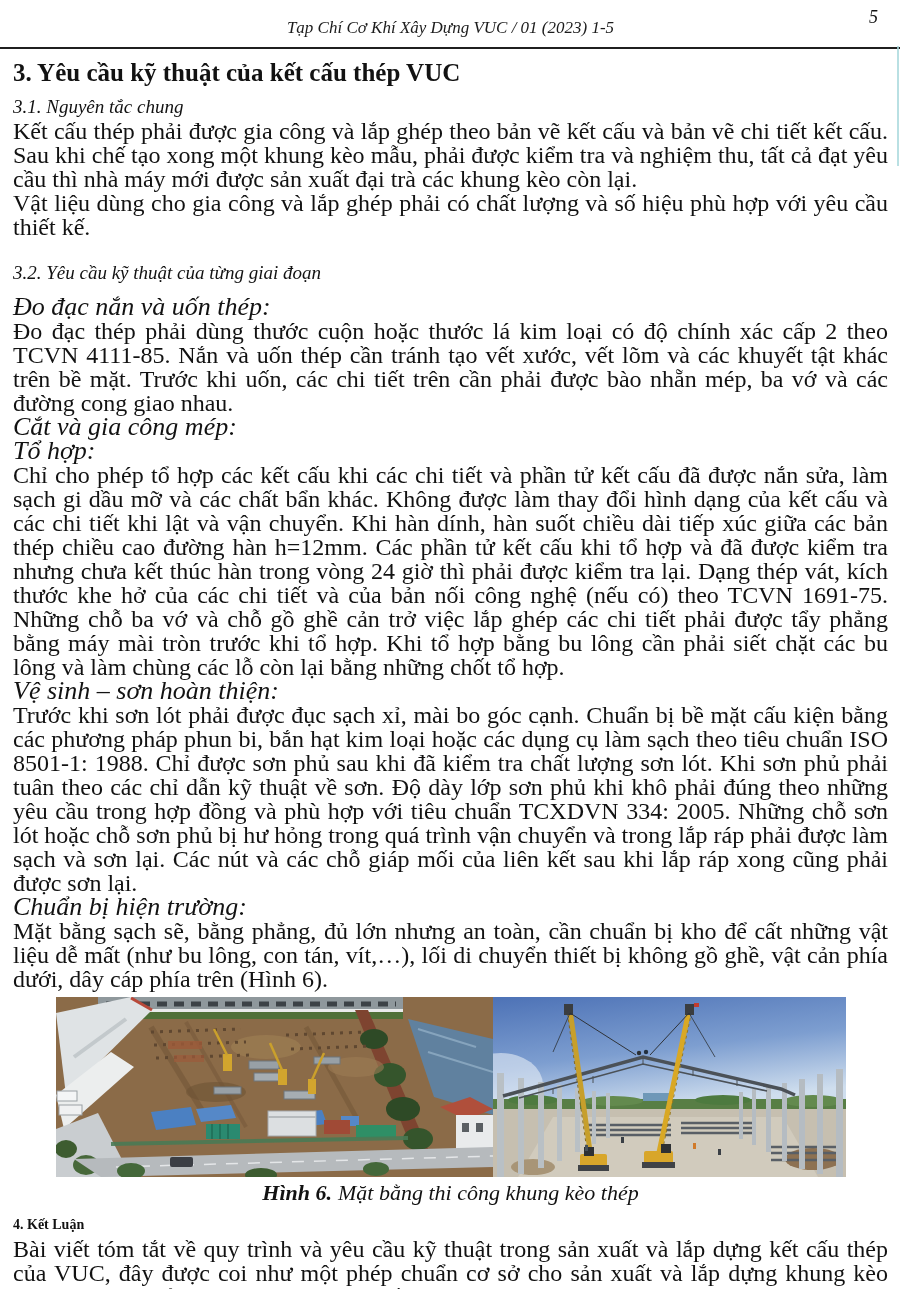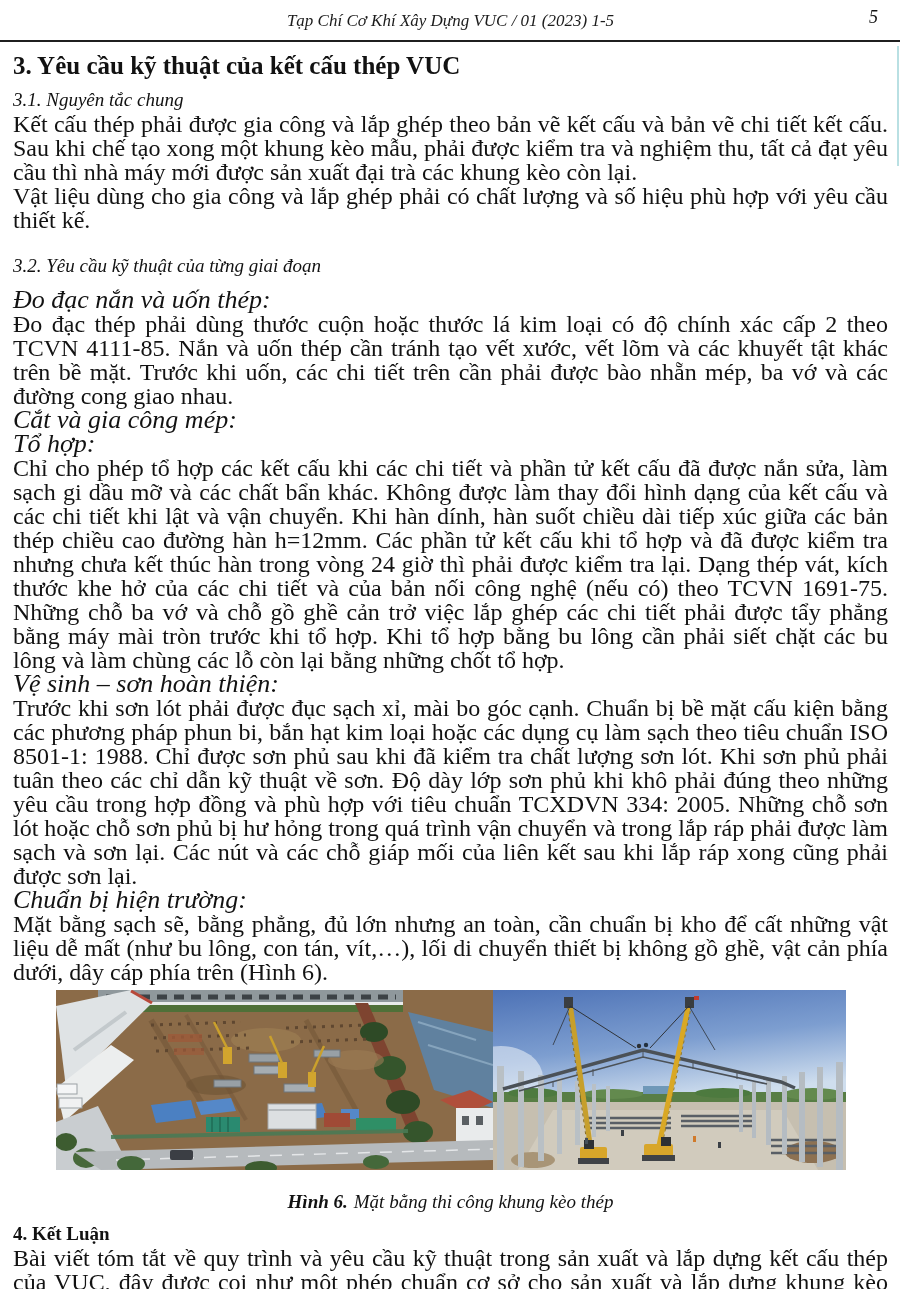--- a/index.html
+++ b/index.html
@@ -3,39 +3,39 @@
 <meta charset="utf-8">
 <style>
   html,body{margin:0;padding:0;}
   body{
     width:900px;height:1289px;background:#ffffff;color:#121212;
     font-family:"Liberation Serif","DejaVu Serif",serif;
     overflow:hidden;position:relative;
   }
   .page{padding:0 12px 0 13px;}
   
-  .hdr{position:relative;padding-top:11px;height:27px;text-align:center;}
+  .hdr{position:relative;padding-top:18px;height:27px;text-align:center;}
   .hdr .journal{font-style:italic;font-size:17px;color:#1c1c1c;}
   .hdr .pageno{position:absolute;right:10px;top:7px;font-style:italic;font-size:18px;}
   .rule{border-bottom:2px solid #1f1f1f;margin:2px -12px 0 -13px;}
   
   .h-bold{font-weight:bold;font-size:25px;line-height:24px;margin-top:12px;}
   .sub-it{font-style:italic;font-size:19px;line-height:24px;}
   .mt26{margin-top:10px;}
   .mt20{margin-top:20px;}
   .mt22{margin-top:22px;}
   p.body{margin:0;font-size:24px;line-height:24px;text-align:justify;}
   .stage-label{font-style:italic;font-size:26px;line-height:24px;}
   
   .figure{width:790px;margin:6px auto 0 auto;display:flex;height:180px;}
   .figure svg{display:block;}
-  .caption{text-align:center;font-size:19px;line-height:24px;margin-top:20px;}
+  .caption{text-align:center;font-size:22px;line-height:24px;margin-top:4px;}
   .caption .cap-label{font-weight:bold;font-style:italic;}
   .caption .cap-text{font-style:italic;margin-left:6px;}
-  .concl-title{font-weight:bold;font-size:19px;line-height:24px;margin-top:8px;}
+  .concl-title{font-weight:bold;font-size:14px;line-height:24px;margin-top:8px;}
   
   .artifact{position:absolute;right:1px;top:46px;width:2px;height:120px;background:#a8d8dc;opacity:.8;}
 </style>
 </head>
 <body>
 
 <div class="page">
 
   <div class="hdr">
     <span class="journal">Tạp Chí Cơ Khí Xây Dựng VUC / 01 (2023) 1-5</span>

